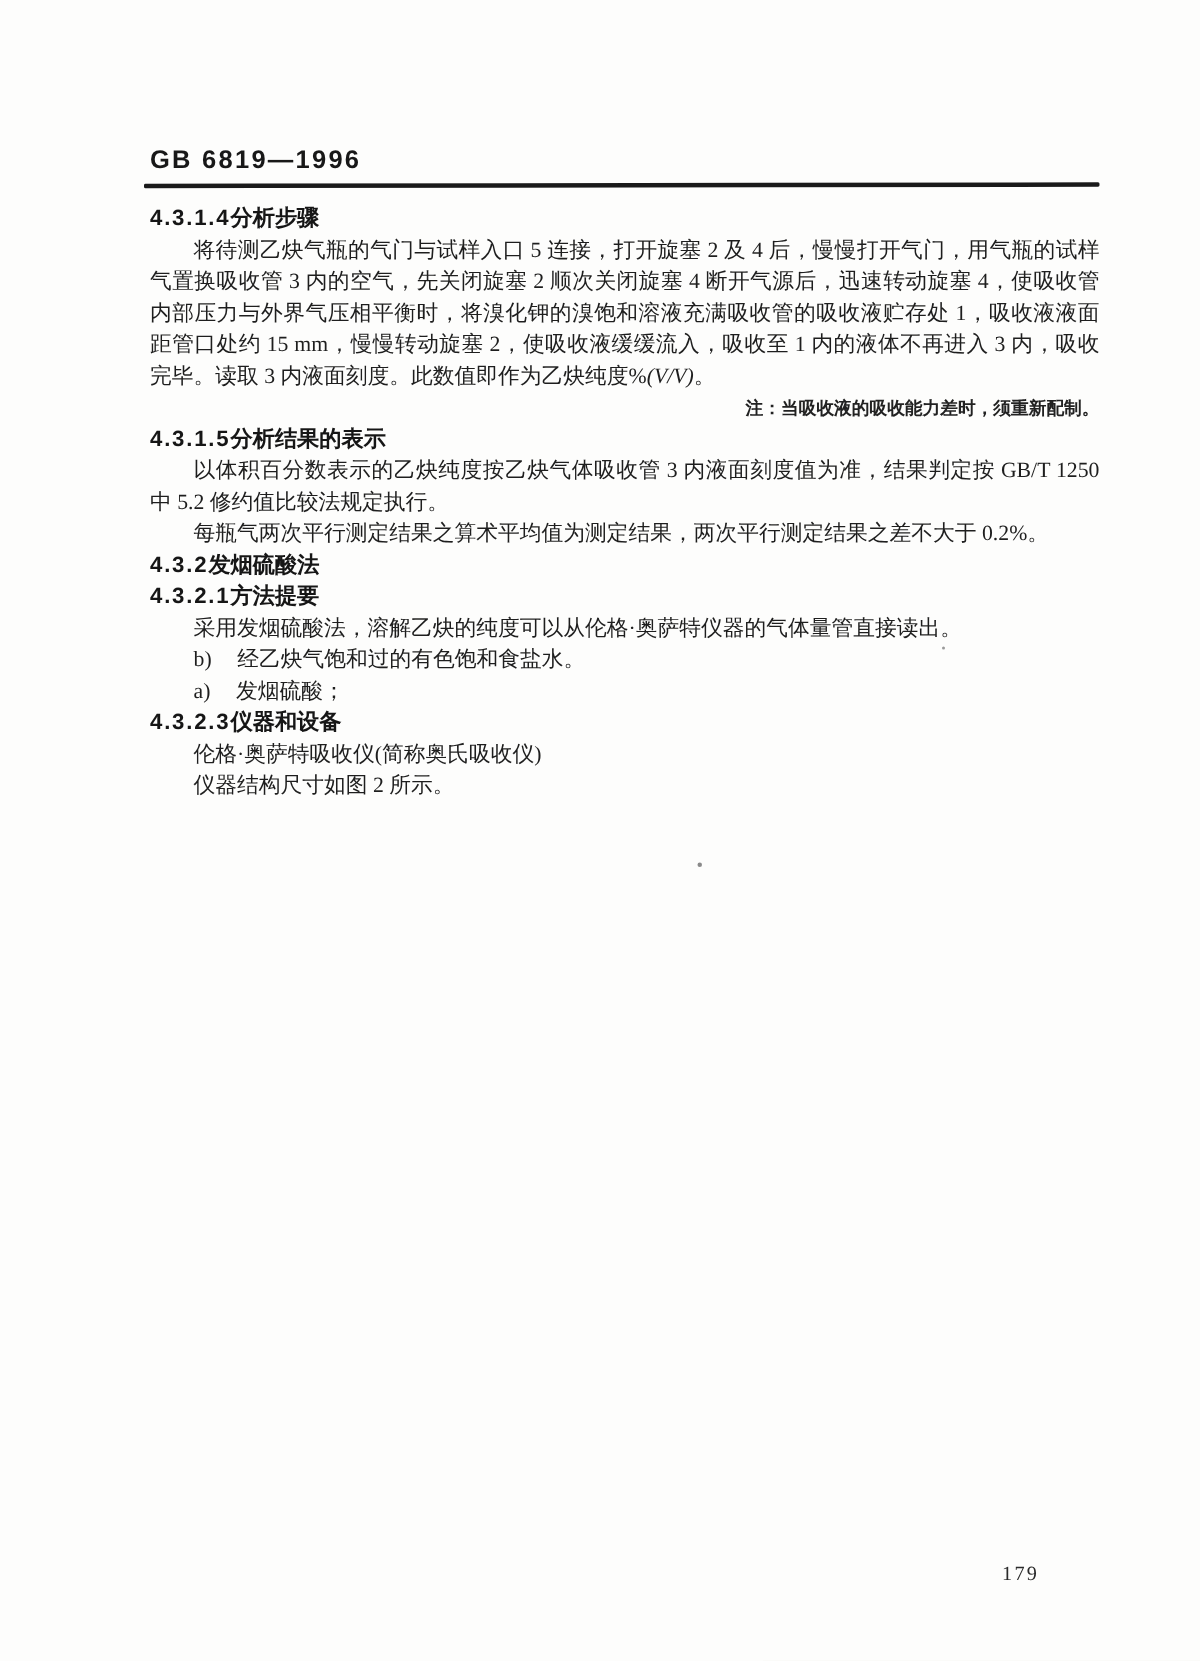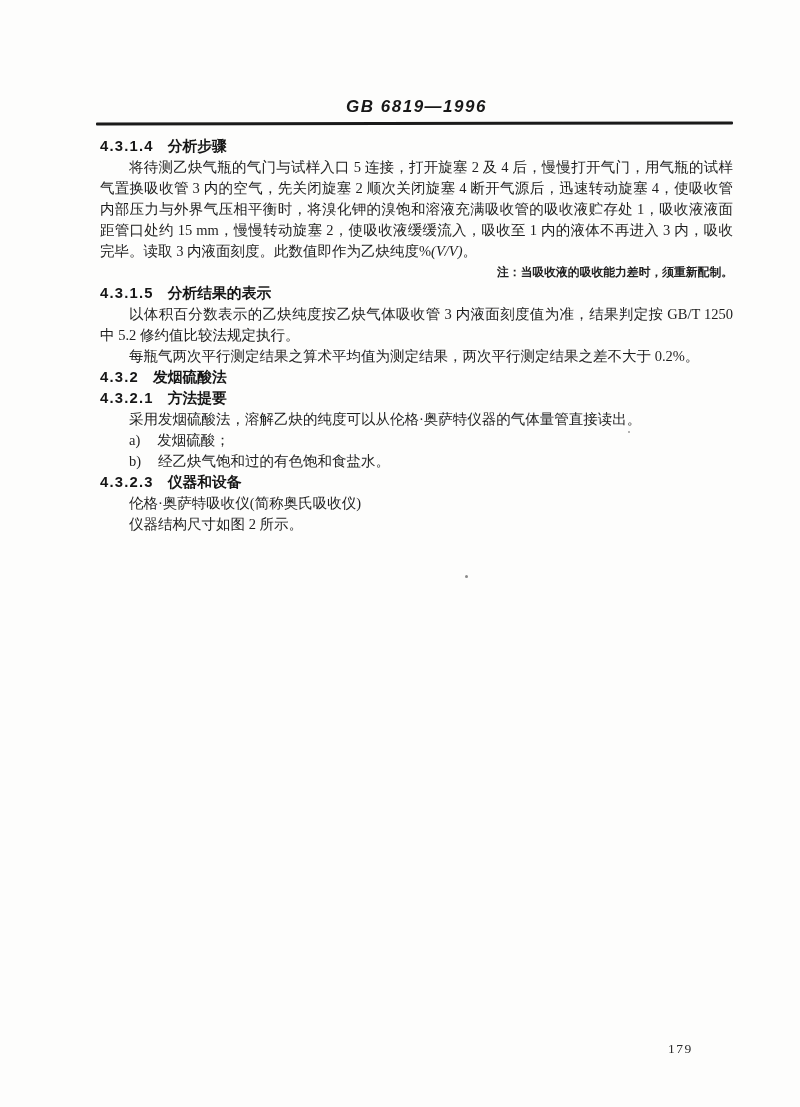--- a/index.html
+++ b/index.html
@@ -11,25 +11,23 @@
   .page {
     position:relative;
     width:800px; height:1107px;
     background:#fdfdfc;
     color:#1d1d1d;
     overflow:hidden;
   }
   
   .std-code {
     position:absolute; top:97px; left:100px; width:633px;
-    text-align:center;
     font-family:"Liberation Sans", sans-serif;
     font-weight:700; font-size:17px; letter-spacing:1.5px;
     color:#181818;
-    font-style:italic;
   }
   .hdr-rule {
     position:absolute; top:122px; left:96px; width:637px; height:3px;
     background:#1a1a1a;
     transform:rotate(-0.08deg);
     border-radius:1px;
   }
   
   .doc-body {
     position:absolute; top:136px; left:100px; width:633px;
@@ -37,21 +35,21 @@
     text-align:justify;
     color:#1e1e1e;
   }
   .doc-body p { margin:0; }
   .h {
     font-family:"Liberation Sans", sans-serif;
     font-weight:700; font-size:14.8px;
     text-align:left;
     color:#161616;
   }
-  .h-num { letter-spacing:1.2px; margin-right:14px; }
+  .h-num { letter-spacing:1.2px; }
   .para { text-indent:2em; }
   .note {
     font-family:"Liberation Sans", sans-serif;
     font-weight:700; font-size:11.8px;
     padding-left:22px; text-align:right;
     color:#222;
   }
   .li { padding-left:2em; text-align:left; }
   .li-label { font-family:"Liberation Serif", serif; margin-right:17px; }
   .it { font-style:italic; }
@@ -92,23 +90,23 @@
 
     <p class="para">每瓶气两次平行测定结果之算术平均值为测定结果，两次平行测定结果之差不大于 0.2%。</p>
 
     <p class="h"><span class="h-num">4.3.2</span><span class="h-title">发烟硫酸法</span></p>
 
     <p class="h"><span class="h-num">4.3.2.1</span><span class="h-title">方法提要</span></p>
 
     <p class="para">采用发烟硫酸法，溶解乙炔的纯度可以从伦格·奥萨特仪器的气体量管直接读出。</p>
 
 
+    <p class="li"><span class="li-label">b)</span><span>经乙炔气饱和过的有色饱和食盐水。</span></p>
+
     <p class="li"><span class="li-label">a)</span><span>发烟硫酸；</span></p>
-
-    <p class="li"><span class="li-label">b)</span><span>经乙炔气饱和过的有色饱和食盐水。</span></p>
 
     <p class="h"><span class="h-num">4.3.2.3</span><span class="h-title">仪器和设备</span></p>
 
     <p class="para">伦格·奥萨特吸收仪(简称奥氏吸收仪)</p>
 
     <p class="para">仪器结构尺寸如图 2 所示。</p>
 
   </main>
 
   <div class="speck s1"></div>

